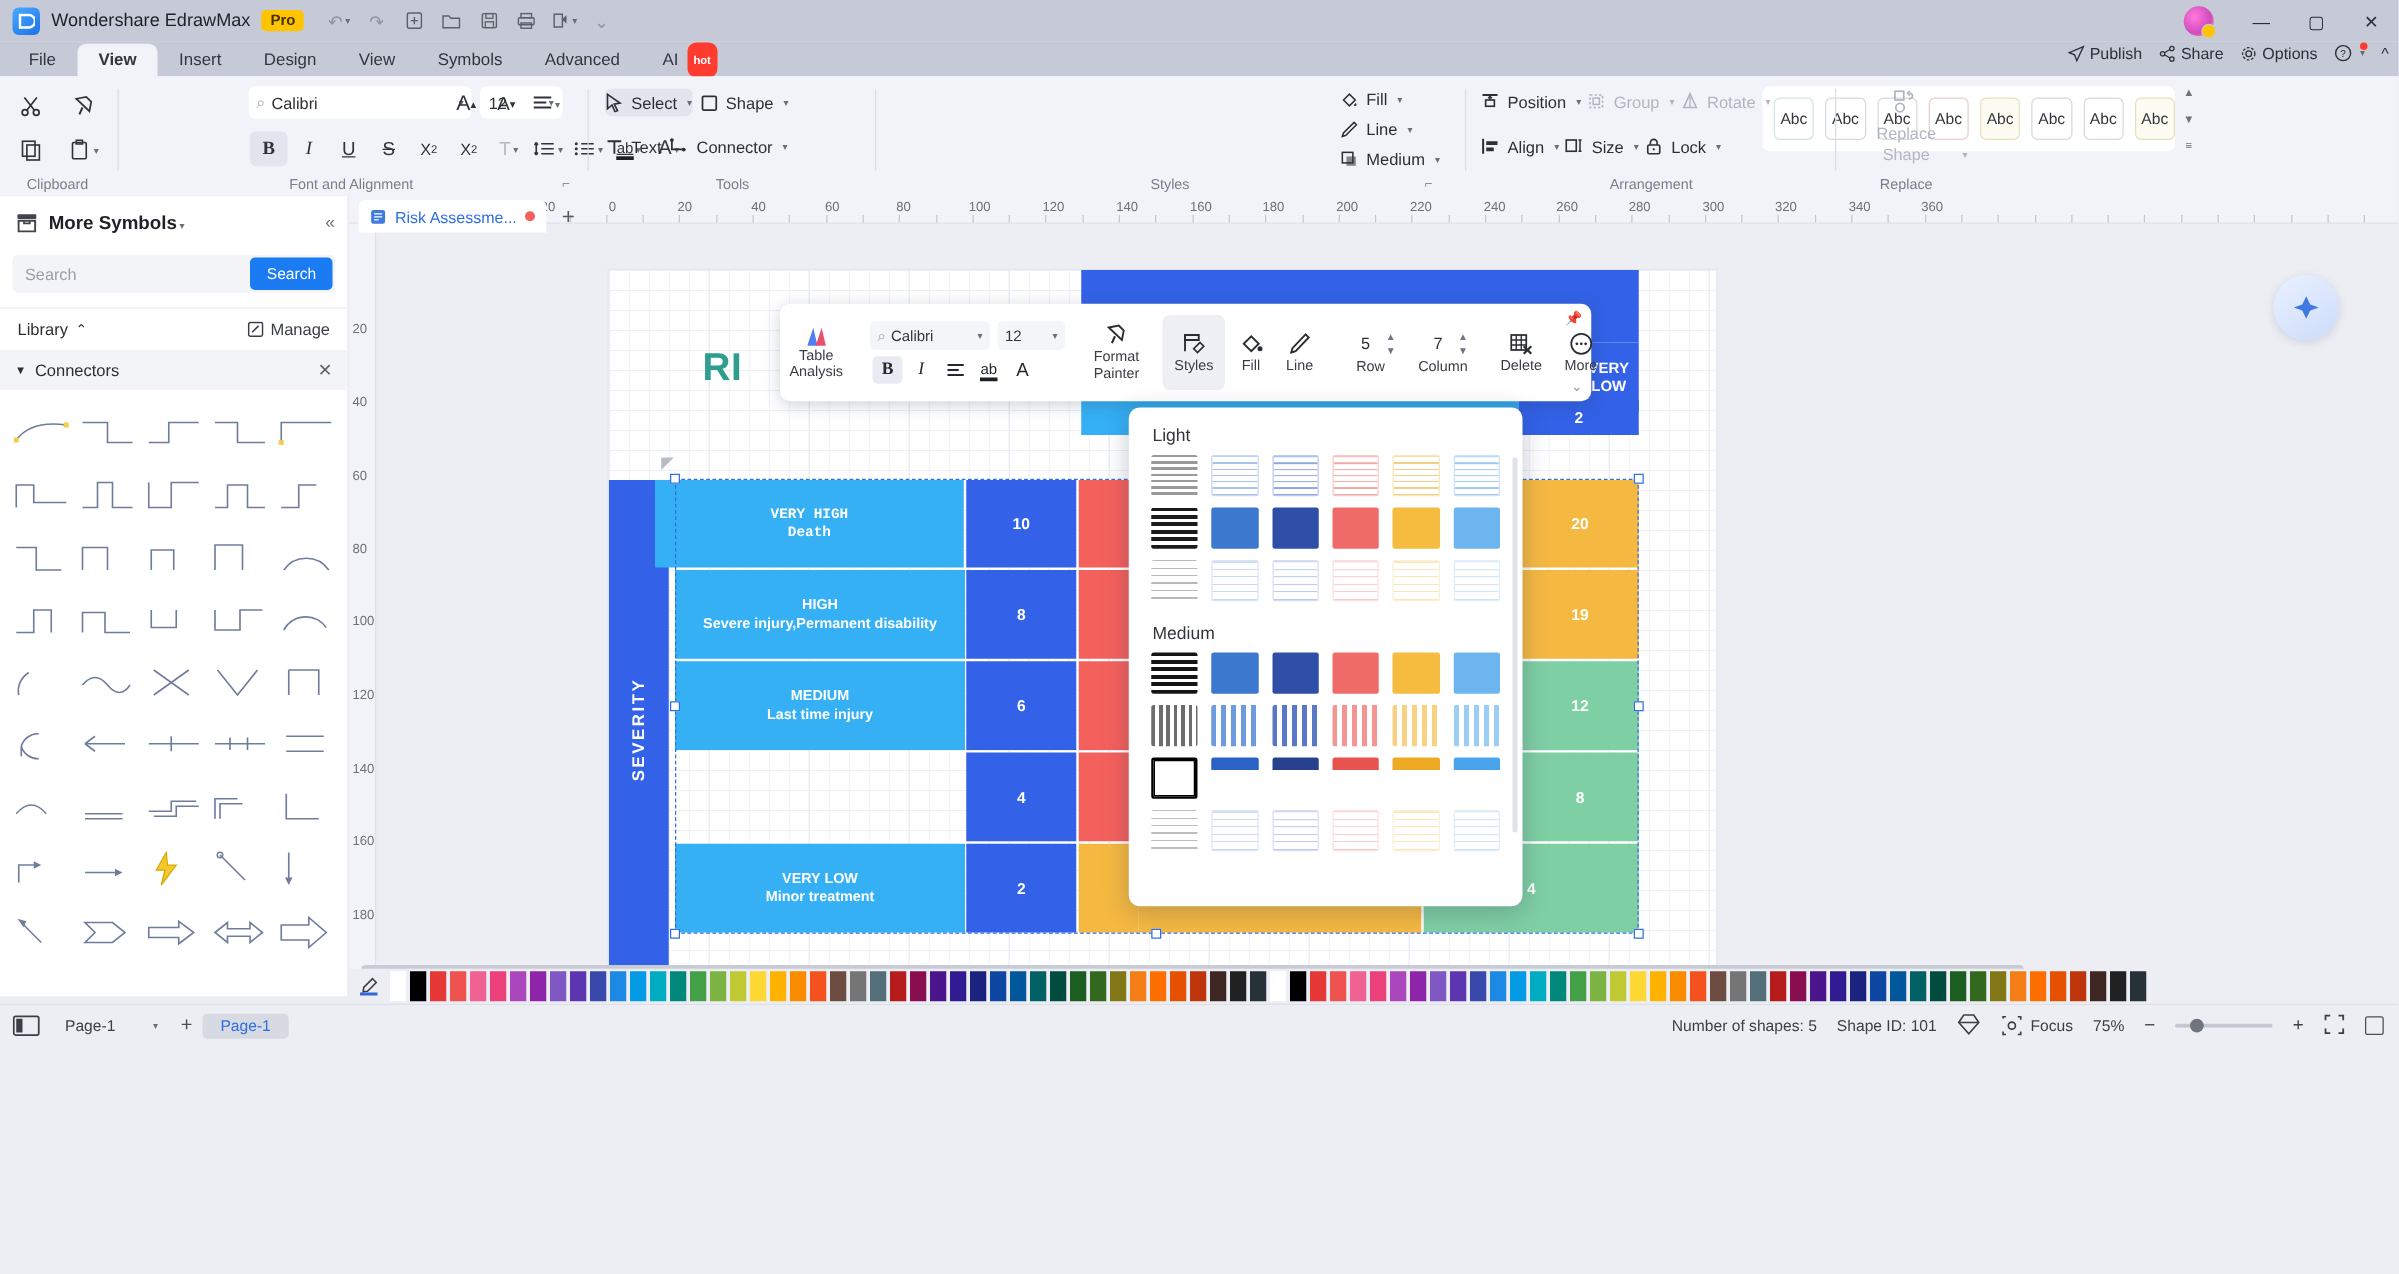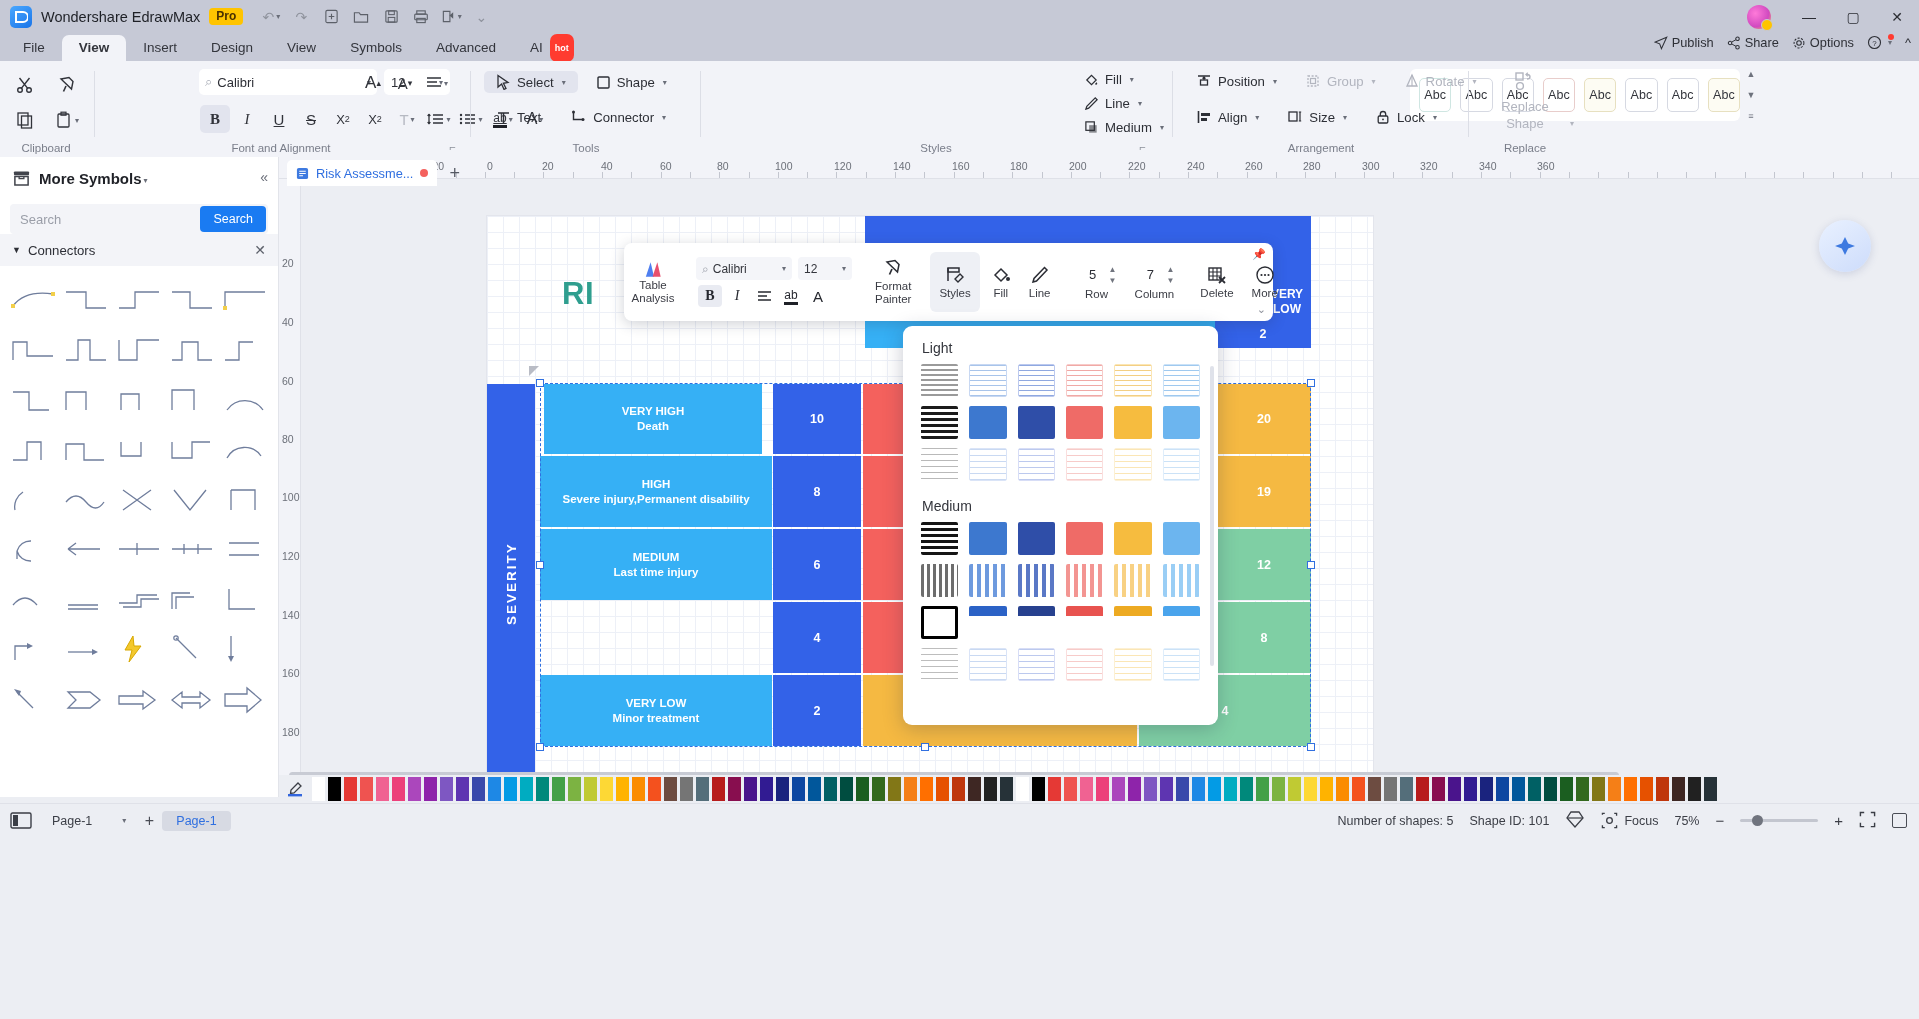--- a/index.html
+++ b/index.html
@@ -63,21 +63,21 @@
 
   .fontbox{ position:absolute; left:103px; top:8px; width:178px; height:26px; background:#fff;
     border-radius:5px; display:flex; align-items:center; padding:0 6px; }
   .fontbox .srch{ color:#a7abb5; font-size:13px; margin-right:5px; }
   .sizebox{ position:absolute; left:288px; top:8px; width:66px; height:26px; background:#fff;
     border-radius:5px; display:flex; align-items:center; padding:0 7px; }
   .fld-txt{ flex:1; font-size:13px; color:#2d2f36; }
 
   .rowico{ position:absolute; display:flex; align-items:center; gap:2px; }
 
-  .txtbtn{ display:flex; align-items:center; gap:6px; padding:3px 12px; border-radius:5px;
+  .txtbtn{ display:flex; align-items:center; gap:6px; padding:3px 0; border-radius:5px;
     font-size:13.2px; color:#2d2f36; }
   .txtbtn.on{ background:#e2e4ee; }
 
   
   .gallery{ position:absolute; left:708px; top:8px; width:330px; height:52px; background:#fff;
     border-radius:6px; display:flex; align-items:center; padding-left:9px; gap:9px;}
   .abc{ width:36px;height:34px;border:1px solid #d6d9e2;border-radius:5px;background:#fff;
     display:flex;align-items:center;justify-content:center;font-size:12.5px;color:#33353c;}
   .gal-scroll{ position:absolute; left:1041px; top:8px; width:16px; height:52px;
     display:flex; flex-direction:column; justify-content:space-between; align-items:center;
@@ -583,20 +583,31 @@
           <path d="M3 7h14v9H3z" fill="none" stroke="#41444c" stroke-width="1.6"></path>
           <path d="M7.5 7v2.2h5V7" fill="none" stroke="#41444c" stroke-width="1.4"></path>
         </svg>
       <div class="lp-title">More Symbols</div>
       <span class="caret" style="margin-top:4px">▾</span>
       <div class="collapse">«</div>
     </div>
     <div class="searchrow">
       <input placeholder="Search" style="">
       <div class="searchbtn">Search</div>
+    </div>
+    <div class="libraryrow">
+      <span>Library</span>
+      <span style="margin-left:6px;font-size:11px;">⌃</span>
+      <span class="manage">
+        <svg width="13" height="13" viewBox="0 0 14 14">
+            <rect x="1" y="1" width="12" height="12" rx="1.5" fill="none" stroke="#3b3d45" stroke-width="1.3"></rect>
+            <path d="M4 9.5l5.5-5.5" stroke="#3b3d45" stroke-width="1.3"></path>
+          </svg>
+        <span>Manage</span>
+      </span>
     </div>
     <div class="catrow">
       <span style="font-size:9px;margin-right:7px;">▼</span>
       <span>Connectors</span>
       <span class="x">✕</span>
     </div>
     <div class="symgrid">
       <div class="symcell">
           <svg width="44" height="26">
             <path d="M2 20 Q14 4 42 8" fill="none" stroke="#6f7d9c" stroke-width="1.3"></path>
@@ -946,21 +957,21 @@
         <span class="l1">HIGH</span>
       </div>
       <div class="cell c-dblue" style="left:728px;top:104px;width:96px;height:28px;">
         <span class="num">2</span>
       </div>
 
       <div class="mtitle">RI</div>
 
       <div class="sevlabel c-dblue" style="left:0px;top:168px;width:48px;height:400px;">SEVERITY</div>
 
-      <div class="cell c-blue" style="left:57px;top:168px;width:218px;height:70px;">
+      <div class="cell c-blue" style="left:37px;top:168px;width:247px;height:70px;font-family:Liberation Mono, monospace;">
         <span class="l1">VERY HIGH</span>
         <span class="l2">Death</span>
       </div>
       <div class="cell c-dblue" style="left:286px;top:168px;width:88px;height:70px;">
         <span class="num">10</span>
       </div>
       <div class="cell c-red" style="left:376px;top:168px;width:48px;height:70px;"></div>
       <div class="cell c-orange" style="left:730px;top:168px;width:94px;height:70px;">
         <span class="num">20</span>
       </div>

